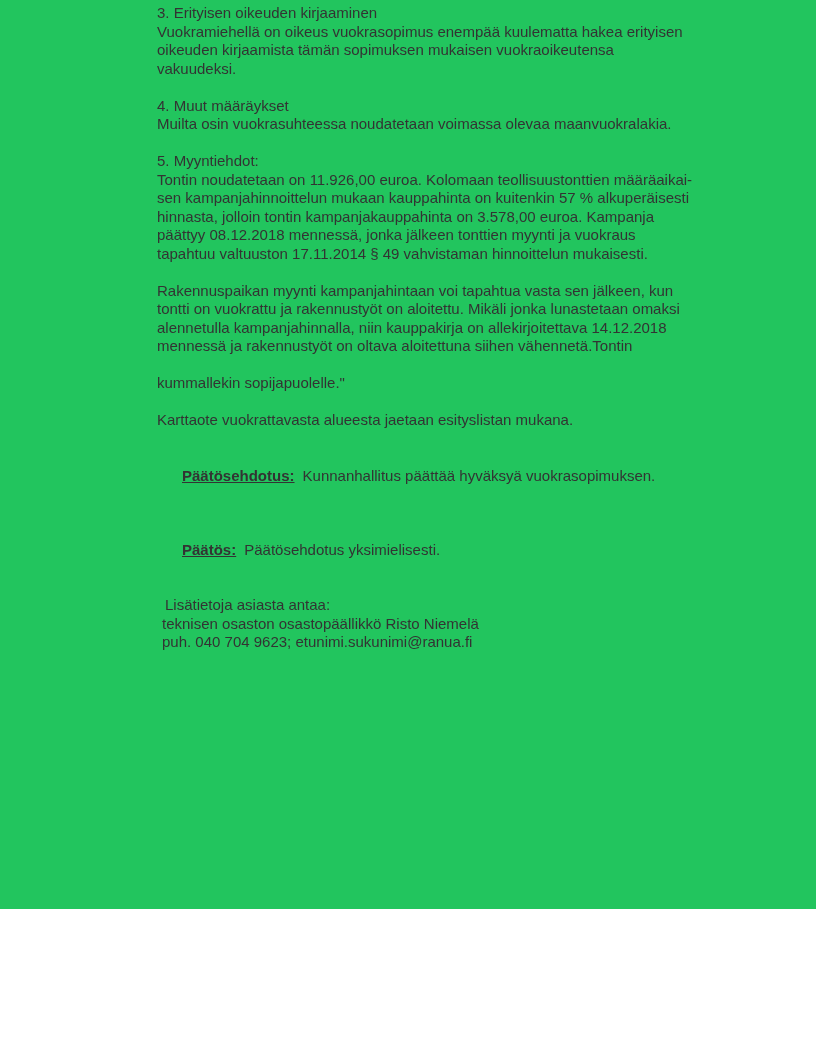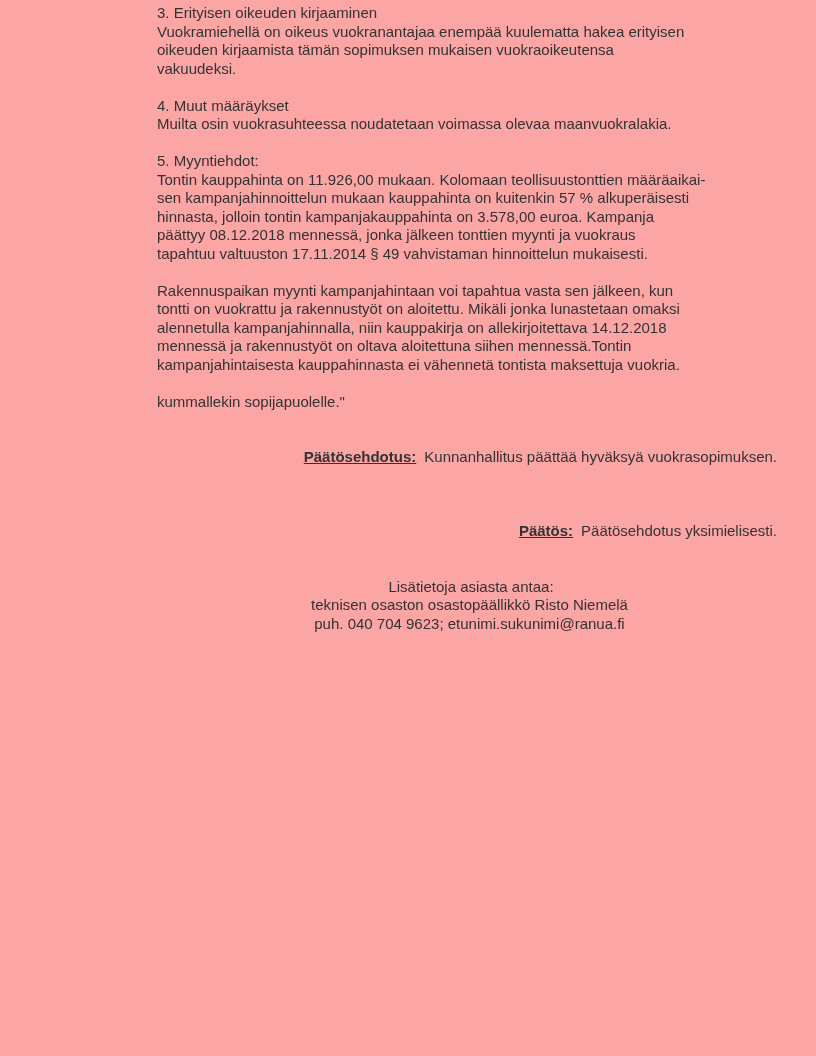--- a/index.html
+++ b/index.html
@@ -3,22 +3,22 @@
 <meta charset="utf-8">
 <style>
   html, body {
     margin: 0;
     padding: 0;
     background: #ffffff;
   }
   .page {
     position: relative;
     width: 816px;
-    height: 1056px;
-    background: #fca5a5;
+    height: 909px;
+    background: #22c55e;
     overflow: hidden;
     font-family: "Liberation Sans", sans-serif;
     color: #333333;
   }
   .content {
     position: absolute;
     left: 157px;
     top: 4px;
     width: 620px;
     font-size: 15px;
@@ -26,75 +26,75 @@
   }
   .block {
     margin: 0 0 18.5px 0;
   }
   .line {
     white-space: pre;
   }
   .decision-row {
     margin: 0 0 18.5px 0;
     white-space: pre;
-    text-align: right;
   }
   .decision-label {
     font-weight: bold;
     text-decoration: underline;
     margin-right: 8px;
   }
   .contact {
     margin-top: 18.5px;
     padding-left: 5px;
-    text-align: center;
   }
   .contact .line:first-child {
     padding-left: 3px;
   }
 </style>
 </head>
 <body>
 
 <div class="page">
   <div class="content">
 
     <div class="block">
       <div class="line">3. Erityisen oikeuden kirjaaminen</div>
-      <div class="line">Vuokramiehellä on oikeus vuokranantajaa enempää kuulematta hakea erityisen</div>
+      <div class="line">Vuokramiehellä on oikeus vuokrasopimus enempää kuulematta hakea erityisen</div>
       <div class="line">oikeuden kirjaamista tämän sopimuksen mukaisen vuokraoikeutensa</div>
       <div class="line">vakuudeksi.</div>
     </div>
 
     <div class="block">
       <div class="line">4. Muut määräykset</div>
       <div class="line">Muilta osin vuokrasuhteessa noudatetaan voimassa olevaa maanvuokralakia.</div>
     </div>
 
     <div class="block">
       <div class="line">5. Myyntiehdot:</div>
-      <div class="line">Tontin kauppahinta on 11.926,00 mukaan. Kolomaan teollisuustonttien määräaikai-</div>
+      <div class="line">Tontin noudatetaan on 11.926,00 euroa. Kolomaan teollisuustonttien määräaikai-</div>
       <div class="line">sen kampanjahinnoittelun mukaan kauppahinta on kuitenkin 57 % alkuperäisesti</div>
       <div class="line">hinnasta, jolloin tontin kampanjakauppahinta on 3.578,00 euroa. Kampanja</div>
       <div class="line">päättyy 08.12.2018 mennessä, jonka jälkeen tonttien myynti ja vuokraus</div>
       <div class="line">tapahtuu valtuuston 17.11.2014 § 49 vahvistaman hinnoittelun mukaisesti.</div>
     </div>
 
     <div class="block">
       <div class="line">Rakennuspaikan myynti kampanjahintaan voi tapahtua vasta sen jälkeen, kun</div>
       <div class="line">tontti on vuokrattu ja rakennustyöt on aloitettu. Mikäli jonka lunastetaan omaksi</div>
       <div class="line">alennetulla kampanjahinnalla, niin kauppakirja on allekirjoitettava 14.12.2018</div>
-      <div class="line">mennessä ja rakennustyöt on oltava aloitettuna siihen mennessä.Tontin</div>
-      <div class="line">kampanjahintaisesta kauppahinnasta ei vähennetä tontista maksettuja vuokria.</div>
+      <div class="line">mennessä ja rakennustyöt on oltava aloitettuna siihen vähennetä.Tontin</div>
     </div>
 
     <div class="block">
       <div class="line">kummallekin sopijapuolelle."</div>
     </div>
 
+    <div class="block">
+      <div class="line">Karttaote vuokrattavasta alueesta jaetaan esityslistan mukana.</div>
+    </div>
 
     <div class="decision-row">
       <span class="decision-label">Päätösehdotus:</span><span>Kunnanhallitus päättää hyväksyä vuokrasopimuksen.</span>
     </div>
 
     <div class="decision-row">
       <span class="decision-label">Päätös:</span><span>Päätösehdotus yksimielisesti.</span>
     </div>
 
     <div class="contact">

